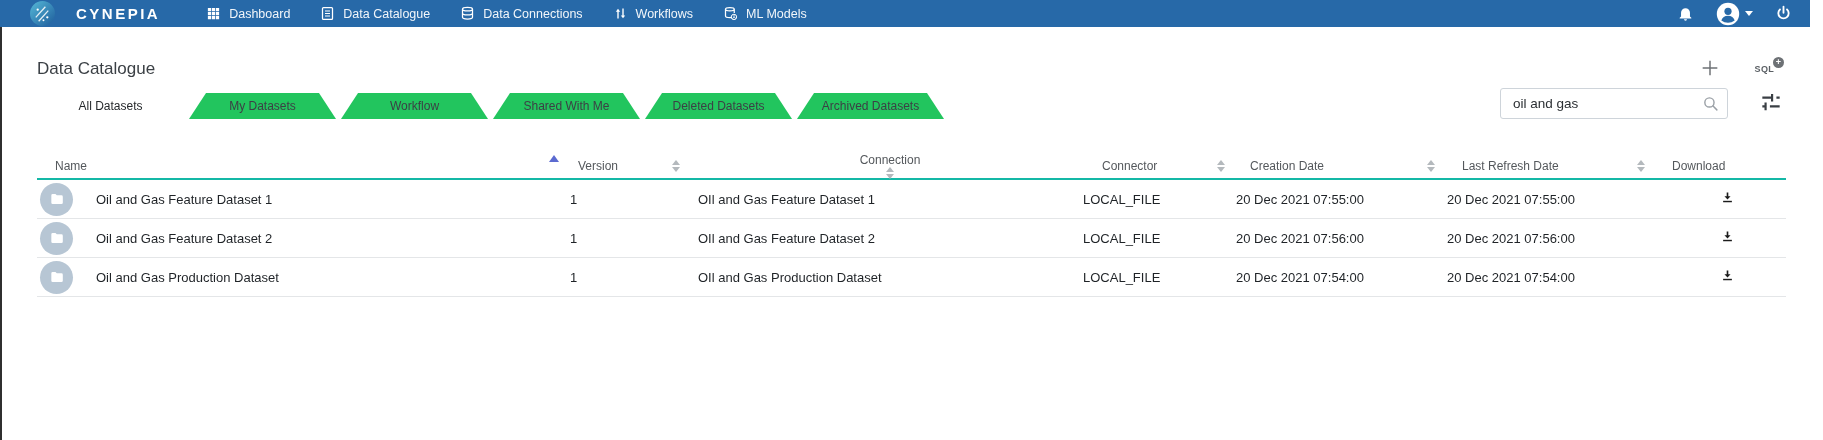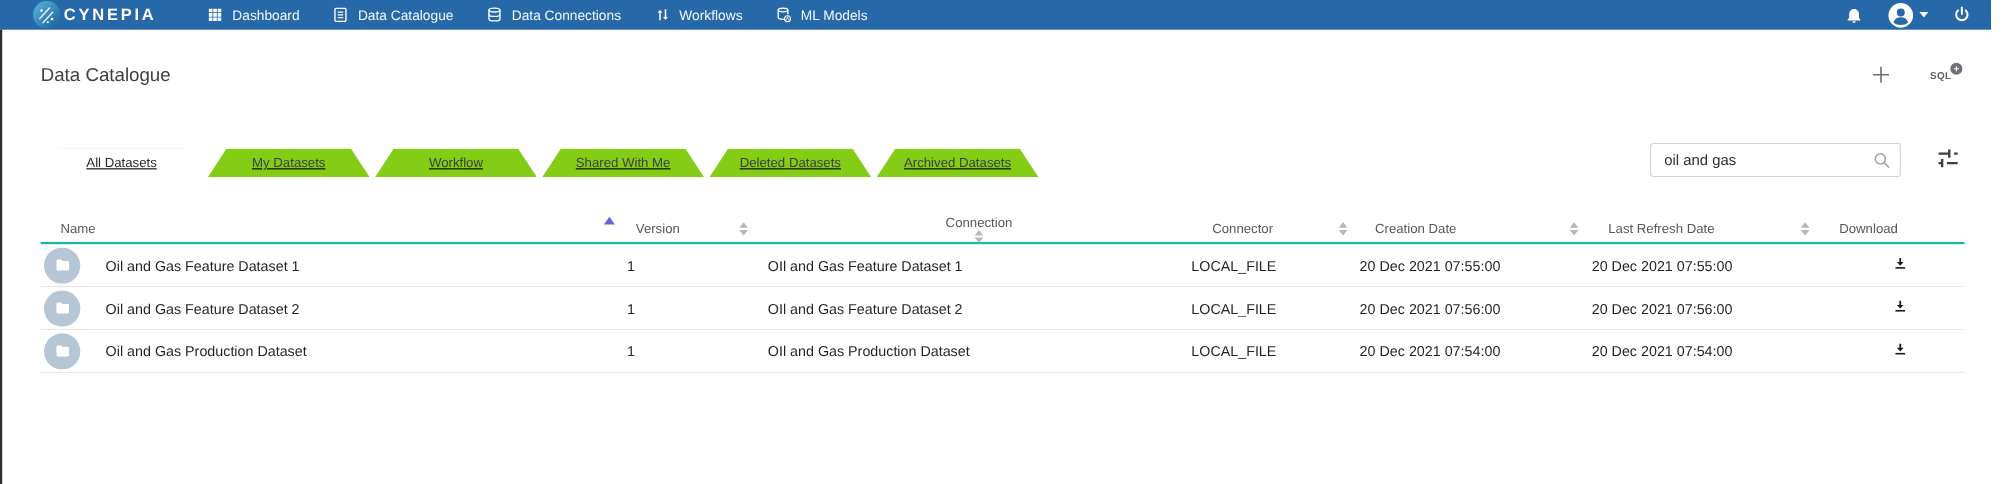--- a/index.html
+++ b/index.html
@@ -2,21 +2,21 @@
 <html><head>
 <meta charset="utf-8">
 <style>
   * { box-sizing: border-box; margin: 0; padding: 0; }
   html, body { width: 1823px; height: 440px; overflow: hidden; background: #fff;
     font-family: "Liberation Sans", sans-serif; }
 
   
   .nav { height: 27px; width: 1810px; background: #2769a8; display: flex;
     align-items: center; padding: 0 18px 0 30px; color: #fff; }
-  .brand { display: flex; align-items: center; gap: 3px; margin-right: 16px; cursor: pointer; }
+  .brand { display: flex; align-items: center; gap: 21px; margin-right: 16px; cursor: pointer; }
   .logo { width: 25px; height: 25px; display: inline-flex; }
   .brand-text { font-size: 15px; font-weight: bold; letter-spacing: 2.5px; color: #fff; }
   .nav-item { display: flex; align-items: center; gap: 8px; margin-left: 30px;
     font-size: 12.5px; color: #f2f6fa; cursor: pointer; white-space: nowrap; }
   .nicon { display: inline-flex; width: 15px; height: 15px; }
   .nav-right { margin-left: auto; display: flex; align-items: center; gap: 22px; }
   .nav-right .nicon { width: 17px; height: 17px; }
   .user-menu { display: flex; align-items: center; gap: 5px; cursor: pointer; }
   .caret { width: 0; height: 0; border-left: 4px solid transparent;
     border-right: 4px solid transparent; border-top: 5px solid #fff; }
@@ -29,23 +29,23 @@
   .page-title { font-size: 17px; font-weight: 400; color: #3b4045; }
   .title-actions { margin-left: auto; display: flex; align-items: center; gap: 34px; padding-right: 12px; }
   .icon-btn { background: none; border: none; cursor: pointer; display: inline-flex; align-items: center; }
   .sql-btn { position: relative; }
   .sql-text { font-size: 9px; font-weight: bold; color: #5a5f64; letter-spacing: .3px; }
   .sql-plus { position: absolute; top: -7px; right: -10px; width: 11px; height: 11px;
     border-radius: 50%; background: #6d7175; color: #fff; font-size: 9px; line-height: 11px;
     text-align: center; font-weight: bold; }
 
   
-  .tabs-row { margin-top: 42px; height: 32px; display: flex; align-items: center; text-decoration: underline; }
+  .tabs-row { height: 32px; display: flex; align-items: center; }
   .tabs { display: flex; gap: 5px; align-self: flex-end; }
-  .tab { width: 147px; height: 26px; background: #84cc16; display: flex; align-items: center;
+  .tab { width: 147px; height: 26px; background: #22c55e; display: flex; align-items: center;
     justify-content: center; font-size: 12px; color: #3c4045; cursor: pointer;
     clip-path: polygon(17px 0, calc(100% - 17px) 0, 100% 100%, 0 100%); }
   .tab.active { background: #fff; color: #26292c;
     filter: drop-shadow(0 -1px 0 #c6c6c6) drop-shadow(1px 0 0 #c6c6c6) drop-shadow(-1px 0 0 #c6c6c6); }
   .search-wrap { margin-left: auto; position: relative; width: 228px; }
   .search-input { width: 228px; height: 31px; border: 1px solid #ced4da; border-radius: 3px;
     padding: 0 32px 0 12px; font-size: 13.5px; color: #2b2f33; outline: none;
     font-family: "Liberation Sans", sans-serif; }
   .search-icon { position: absolute; right: 9px; top: 7px; width: 17px; height: 17px; }
   .filter-btn { margin-left: 30px; margin-right: 2px; }

